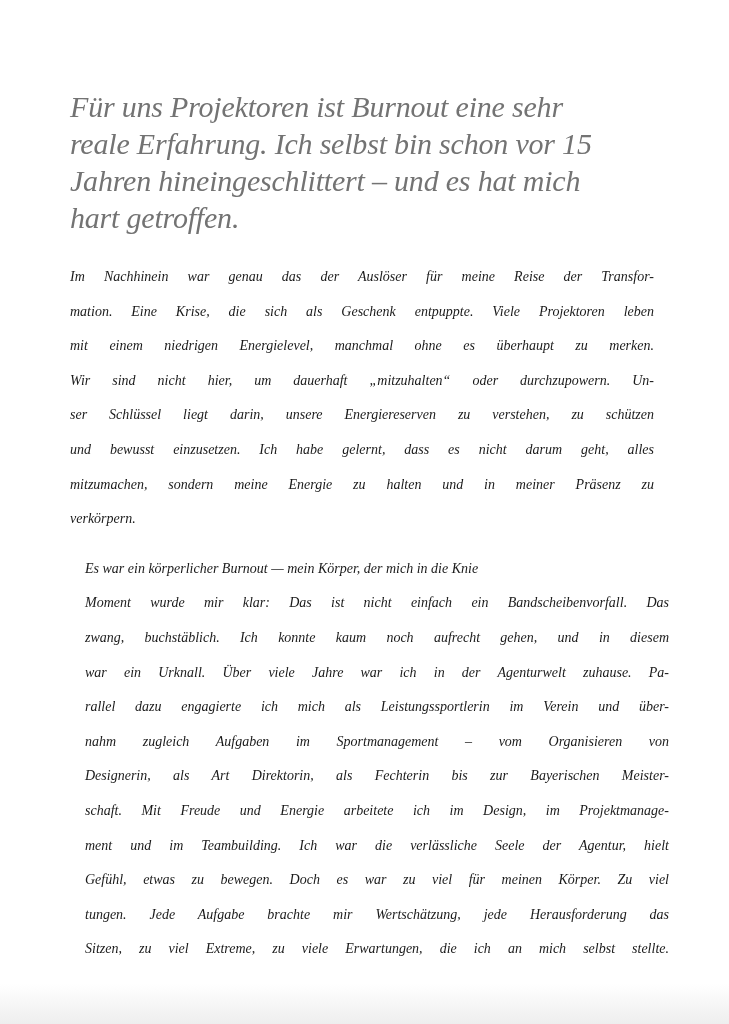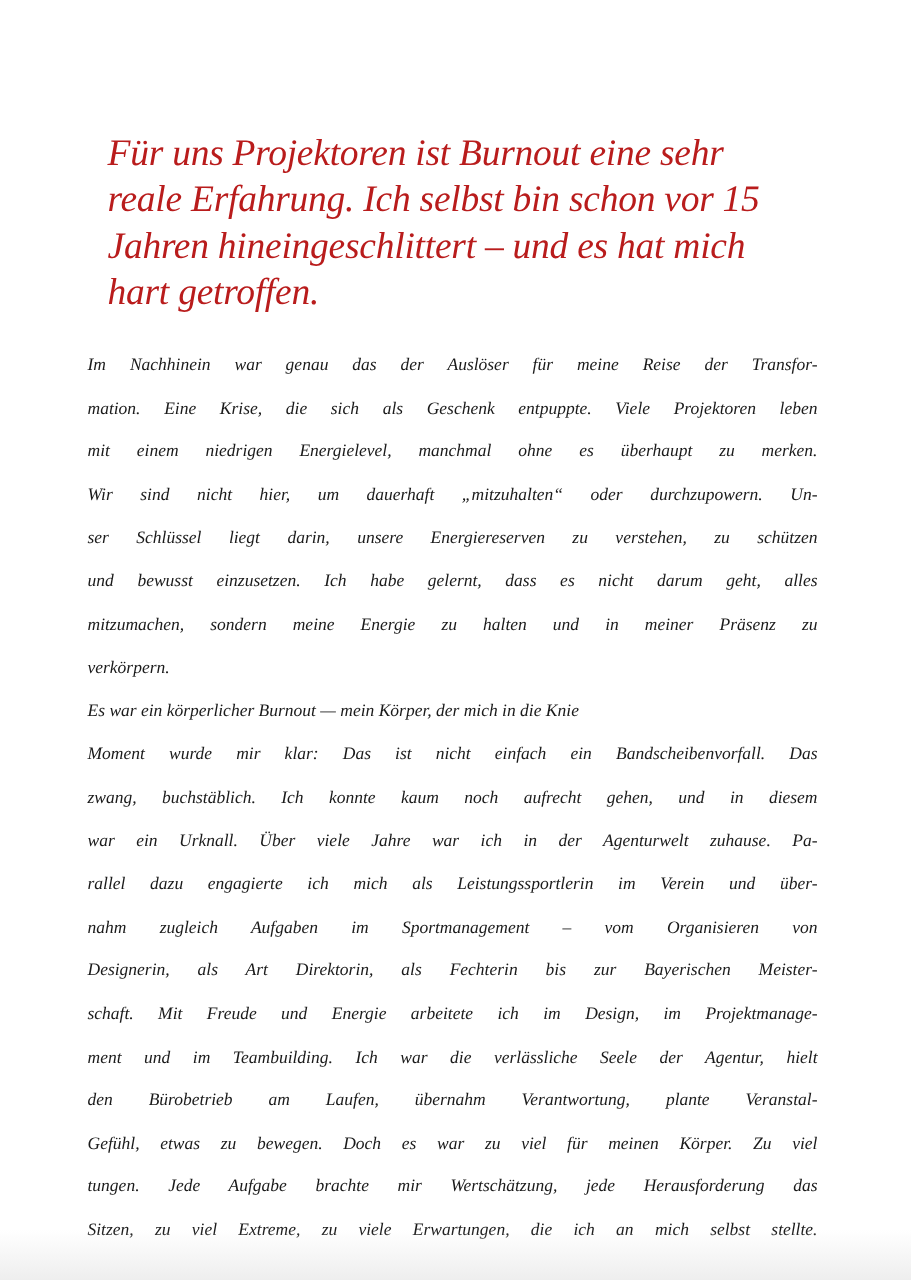--- a/index.html
+++ b/index.html
@@ -22,27 +22,27 @@
     background: linear-gradient(to bottom, rgba(240,240,240,0) 0%, rgba(236,236,236,0.9) 100%);
     pointer-events: none;
   }
   .page {
     position: absolute;
     left: 70px;
     top: 88px;
     width: 600px;
   }
   .heading {
-    margin: 16px;
+    margin: 0;
     font-style: italic;
     font-weight: normal;
     font-size: 30px;
     line-height: 37px;
     letter-spacing: -0.2px;
-    color: #b91c1c;
+    color: #737373;
   }
   .heading .hl {
     display: block;
     white-space: nowrap;
   }
   .body-text {
     margin-top: 24px;
     font-style: italic;
     font-size: 14px;
     line-height: 34.6px;
@@ -73,31 +73,30 @@
     <p style="margin:0">
       <span class="line justify">Im Nachhinein war genau das der Auslöser für meine Reise der Transfor-</span>
       <span class="line justify">mation. Eine Krise, die sich als Geschenk entpuppte. Viele Projektoren leben</span>
       <span class="line justify">mit einem niedrigen Energielevel, manchmal ohne es überhaupt zu merken.</span>
       <span class="line justify">Wir sind nicht hier, um dauerhaft „mitzuhalten“ oder durchzupowern. Un-</span>
       <span class="line justify">ser Schlüssel liegt darin, unsere Energiereserven zu verstehen, zu schützen</span>
       <span class="line justify">und bewusst einzusetzen. Ich habe gelernt, dass es nicht darum geht, alles</span>
       <span class="line justify">mitzumachen, sondern meine Energie zu halten und in meiner Präsenz zu</span>
       <span class="line">verkörpern.</span>
     </p>
-    <p style="margin:0">
+    <p style="margin:15px">
       <span class="line">Es war ein körperlicher Burnout — mein Körper, der mich in die Knie</span>
       <span class="line justify">Moment wurde mir klar: Das ist nicht einfach ein Bandscheibenvorfall. Das</span>
       <span class="line justify">zwang, buchstäblich. Ich konnte kaum noch aufrecht gehen, und in diesem</span>
       <span class="line justify">war ein Urknall. Über viele Jahre war ich in der Agenturwelt zuhause. Pa-</span>
       <span class="line justify">rallel dazu engagierte ich mich als Leistungssportlerin im Verein und über-</span>
       <span class="line justify">nahm zugleich Aufgaben im Sportmanagement – vom Organisieren von</span>
       <span class="line justify">Designerin, als Art Direktorin, als Fechterin bis zur Bayerischen Meister-</span>
       <span class="line justify">schaft. Mit Freude und Energie arbeitete ich im Design, im Projektmanage-</span>
       <span class="line justify">ment und im Teambuilding. Ich war die verlässliche Seele der Agentur, hielt</span>
-      <span class="line justify">den Bürobetrieb am Laufen, übernahm Verantwortung, plante Veranstal-</span>
       <span class="line justify">Gefühl, etwas zu bewegen. Doch es war zu viel für meinen Körper. Zu viel</span>
       <span class="line justify">tungen. Jede Aufgabe brachte mir Wertschätzung, jede Herausforderung das</span>
       <span class="line justify">Sitzen, zu viel Extreme, zu viele Erwartungen, die ich an mich selbst stellte.</span>
     </p>
   </div>
 </div>
 
 <div class="bottom-fade"></div>
 
 </body></html>

